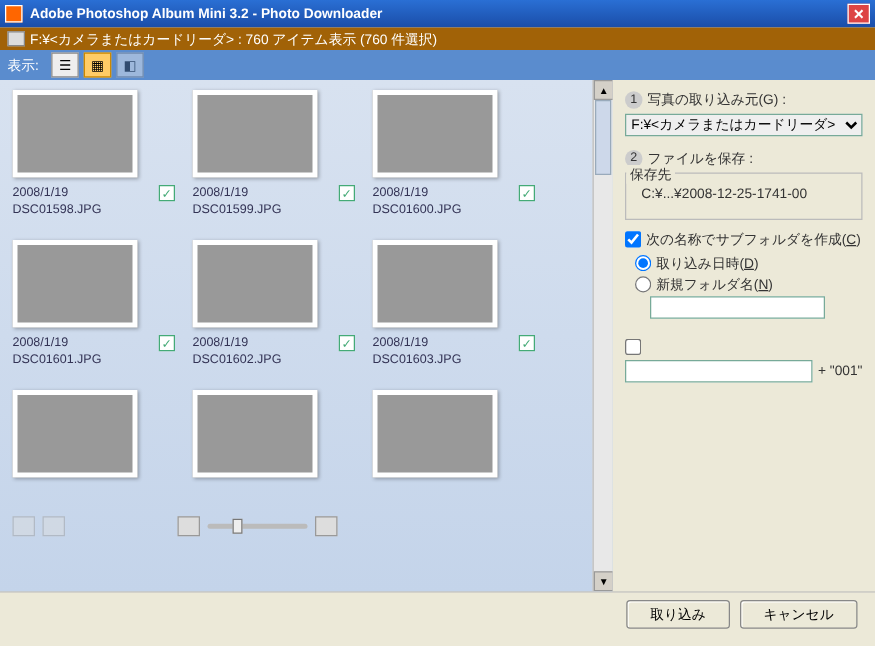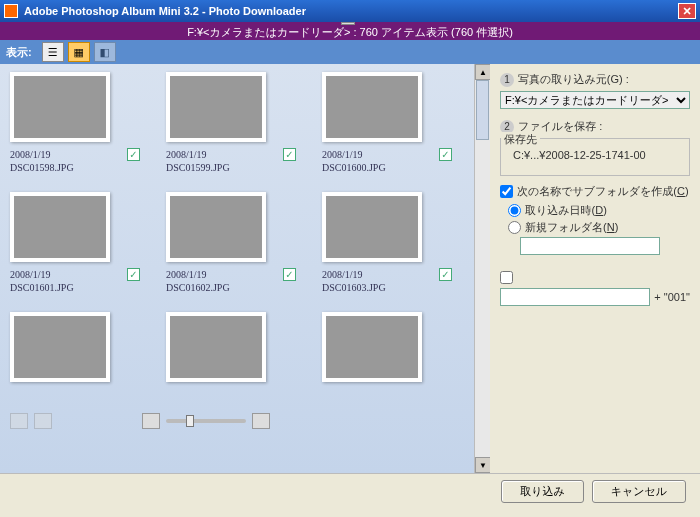--- a/index.html
+++ b/index.html
@@ -1,28 +1,28 @@
 <!DOCTYPE html>
 <html><head>
 <meta charset="utf-8">
 <style>
 * { box-sizing: border-box; margin: 0; padding: 0; }
 body { font-family: "MS UI Gothic", Tahoma, sans-serif; font-size: 11px; background: #ece9d8; width: 700px; height: 517px; overflow: hidden; }
 .titlebar { background: linear-gradient(#2a6fd4,#1a4da8); color: #fff; height: 22px; display: flex; align-items: center; padding: 0 4px; font-weight: bold; }
 .titlebar .icon { width: 14px; height: 14px; background: #f60; margin-right: 6px; border: 1px solid #fff; }
 .titlebar .close { margin-left: auto; width: 18px; height: 16px; background: #d44; color: #fff; display: flex; align-items: center; justify-content: center; border: 1px solid #fff; font-size: 11px; }
-.subhead { background: #701a75; color: #fff; height: 18px; display: flex; align-items: center; padding: 0 6px; font-size: 11px; flex-direction: column; }
+.subhead { background: #a16207; color: #fff; height: 18px; display: flex; align-items: center; padding: 0 6px; font-size: 11px; }
 .subhead .camicon { display: inline-block; width: 14px; height: 12px; background: #ddd; margin-right: 4px; border: 1px solid #888; }
 .toolbar { background: #5a8cce; height: 24px; display: flex; align-items: center; padding: 0 6px; gap: 4px; }
-.toolbar .lbl { color: #fff; margin-right: 6px; font-weight: bold; }
+.toolbar .lbl { color: #fff; margin-right: 6px; }
 .toolbar .btn { width: 22px; height: 20px; background: #eee; border: 1px solid #888; display: flex; align-items: center; justify-content: center; }
 .toolbar .btn.active { background: #fc6; border-color: #c80; }
 .content { display: flex; height: 409px; }
 .left { flex: 1; background: linear-gradient(#d8e2f0,#c4d4ea); overflow: hidden; position: relative; padding: 8px 0 0 10px; }
-.grid { display: flex; flex-wrap: wrap; gap: 18px 26px; width: 470px; font-family: Liberation Serif, serif; }
+.grid { display: flex; flex-wrap: wrap; gap: 18px 14px; width: 470px; }
 .thumb { width: 130px; }
 .thumb .img { width: 100px; height: 70px; border: 4px solid #fff; box-shadow: 1px 1px 3px rgba(0,0,0,.3); background: #999; margin-bottom: 6px; }
 .thumb .meta { display: flex; align-items: start; justify-content: space-between; }
 .thumb .txt { font-size: 10px; color: #335; line-height: 1.3; }
 .thumb .cb { width: 13px; height: 13px; border: 1px solid #4a7; background: #fff; display: flex; align-items: center; justify-content: center; color: #4a7; font-size: 10px; }
 
 .t0{background:linear-gradient(#2a4,#e70,#2a4)}
 .t1{background:linear-gradient(#3b5,#f80,#3b5)}
 .t2{background:linear-gradient(#8ab,#678)}
 .t3{background:linear-gradient(#c96,#876)}

